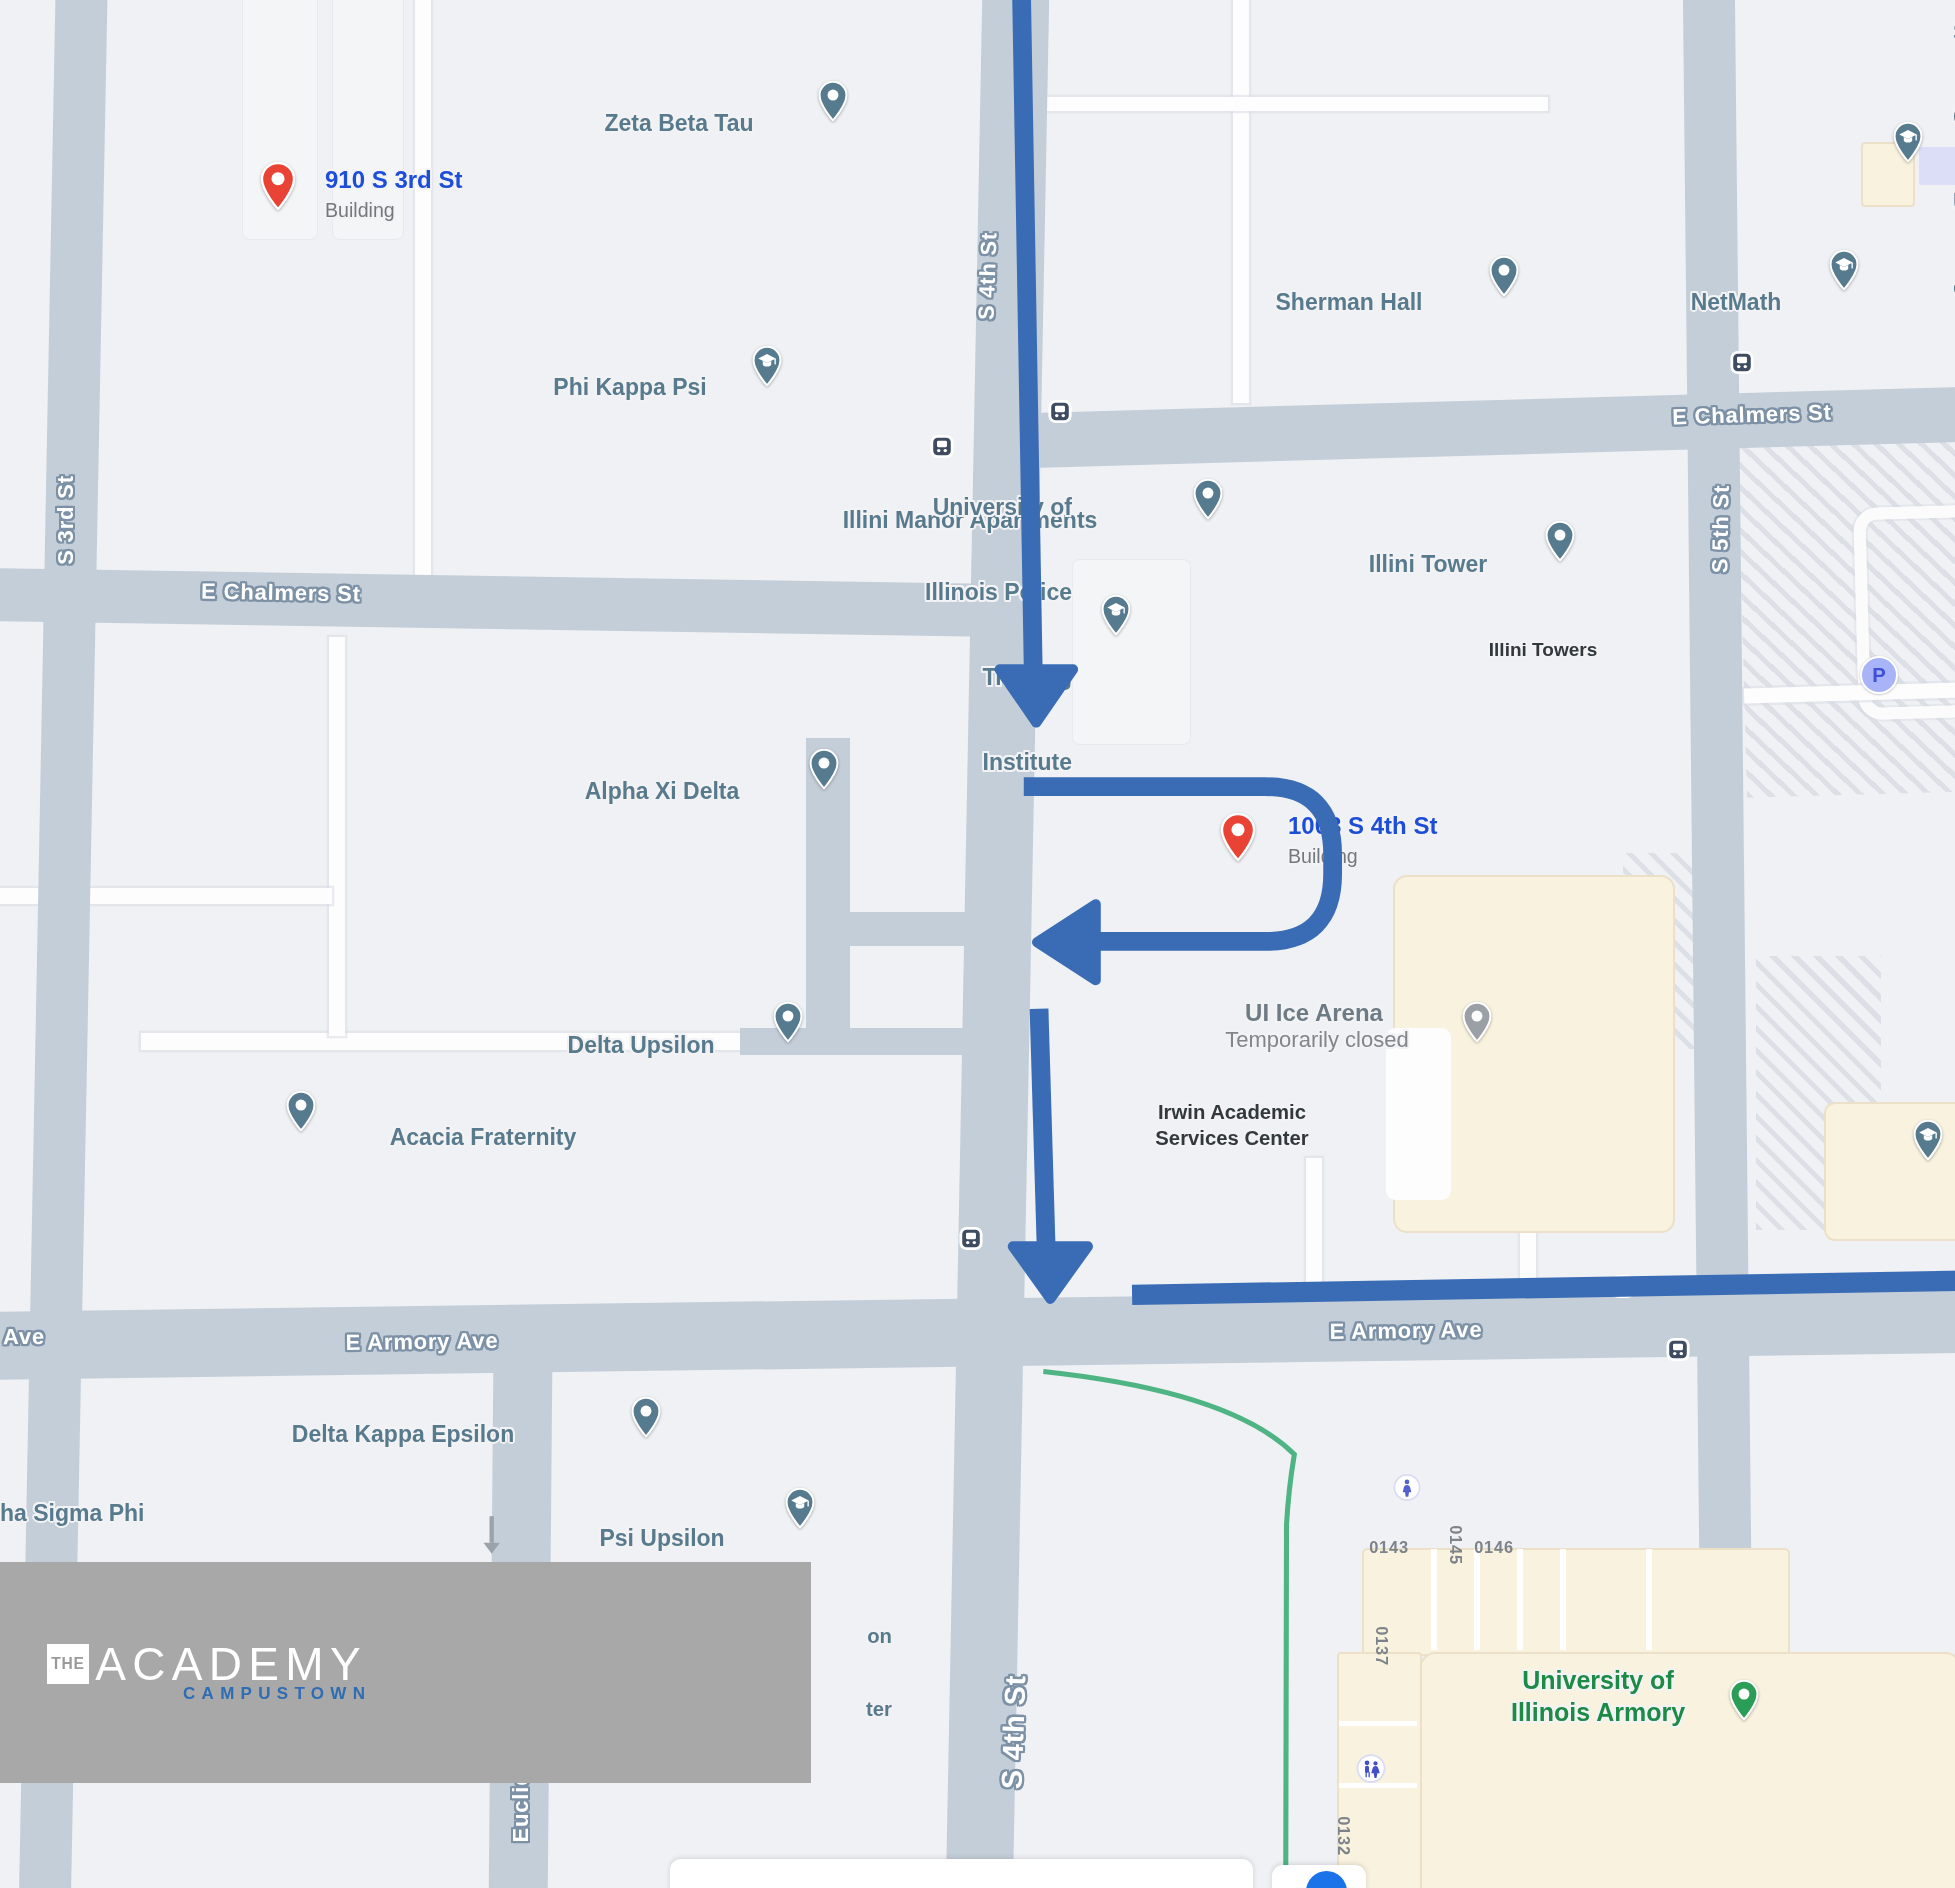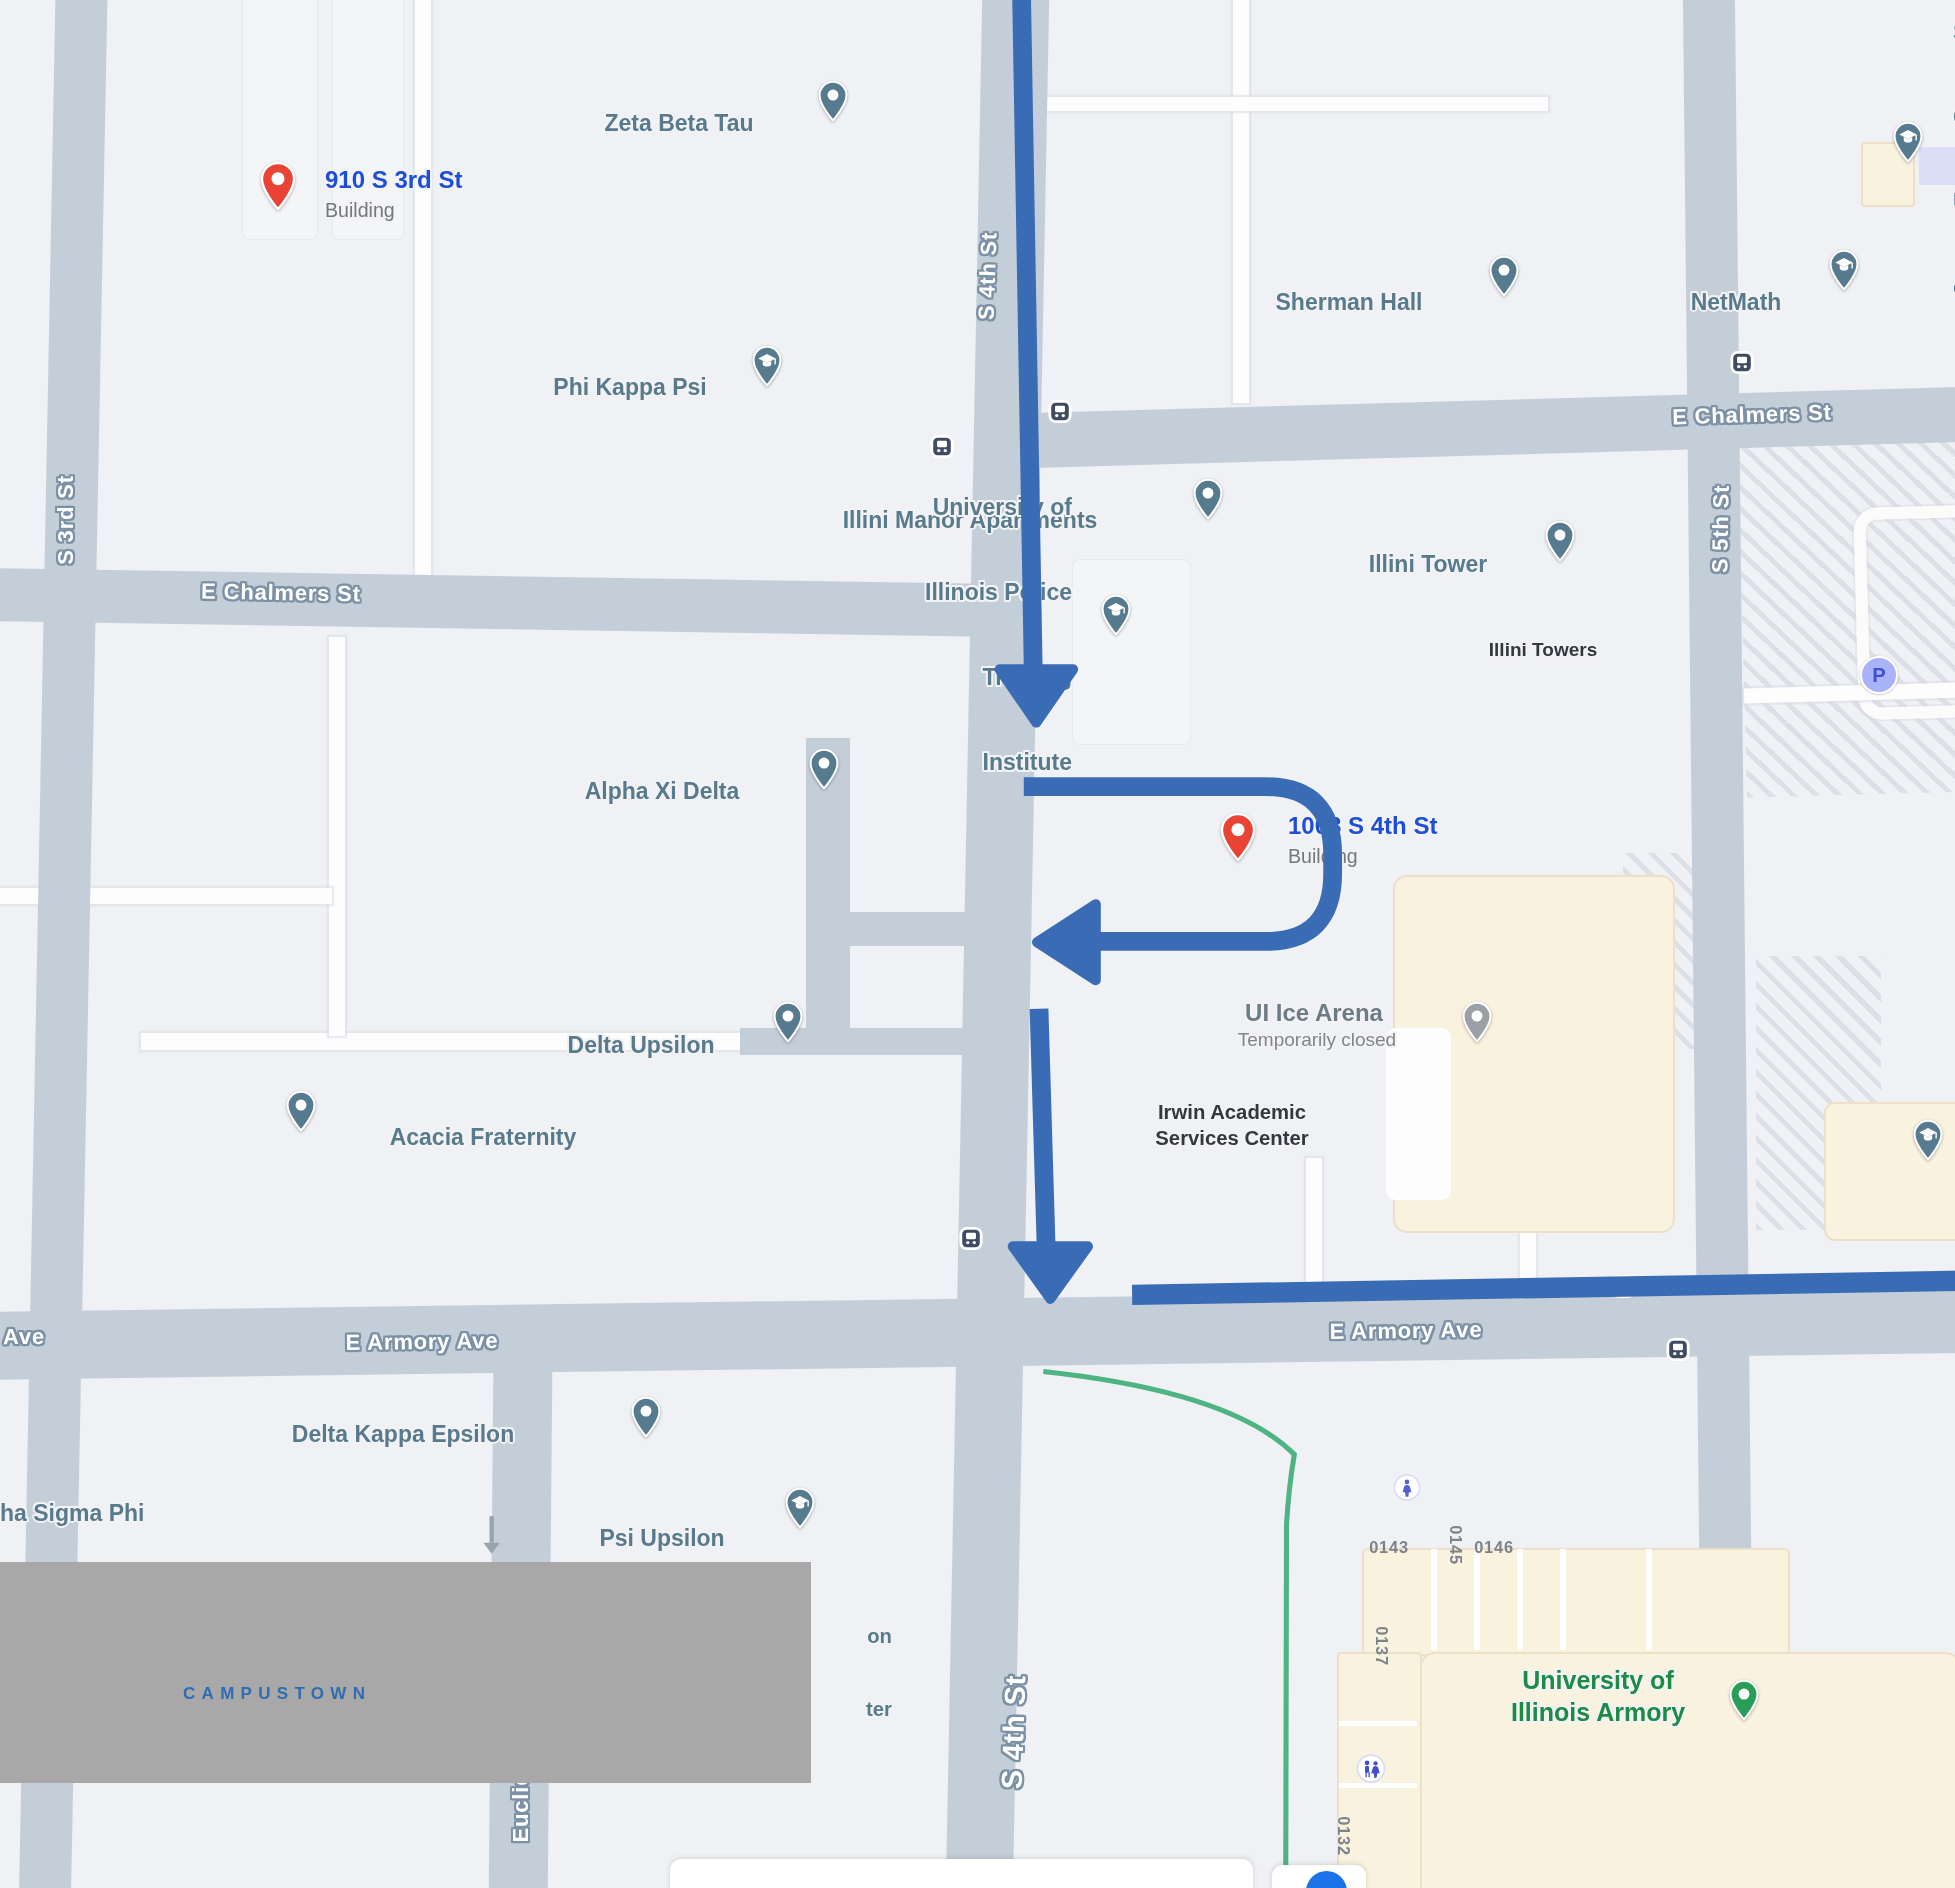--- a/index.html
+++ b/index.html
@@ -114,20 +114,24 @@
       <path d="M2652,2410 L2802,2313 L2802,2507 Z" stroke-width="26" stroke-linejoin="round"></path>
       <path d="M2657,2580 L2675,3185" fill="none" stroke-width="48"></path>
       <path d="M2686,3322 L2590,3188 L2782,3188 Z" stroke-width="26" stroke-linejoin="round"></path>
       <path d="M2895,3312 L5945,3260" fill="none" stroke-width="52"></path>
       <path d="M6108,3258 L5950,3158 L5954,3358 Z" stroke-width="26" stroke-linejoin="round"></path>
     </g>
   </svg>
 
 
   <div id="overlay-box"></div>
+  <div id="logo">
+    <div id="logo-the">THE</div>
+    <div id="logo-academy">ACADEMY</div>
+  </div>
   <div id="logo-campustown">CAMPUSTOWN</div>
 
   <div class="card" style="left:670px;top:1859px;width:583px;height:47px;"></div>
   <div class="card" style="left:1272px;top:1865px;width:94px;height:39px;"></div>
   <div class="blue-dot" style="left:1306px;top:1871px;"></div>
 
   <div id="dyn" class="z50">
       <div class="street-label" style="left: 66px; top: 520px; font-size: 22px; --r: -90deg;">S 3rd St</div>
       <div class="street-label" style="left: 988px; top: 276px; font-size: 22px; --r: -88deg;">S 4th St</div>
       <div class="street-label" style="left: 1014px; top: 1732px; font-size: 29px; --r: -88deg;">S 4th St</div>
@@ -260,21 +264,21 @@
       <div class="poi-label" style="left: 1288px; top: 841px; transform: translate(0px, -50%); text-align: left;">
         <div class="t-bold" style="font-size: 24px; line-height: 30px;">1008 S 4th St</div>
         <div class="t-sub" style="font-size: 19.6px; line-height: 30px;">Building</div>
       </div>
       <div class="pin-wrap" style="left: 1477px; top: 1018px;"><svg viewBox="0 0 24 33" style="width:30px;height:41px;filter:drop-shadow(0 1.2px 1.6px rgba(0,0,0,.3));">
           <path d="M12 1C6 1 1.2 5.8 1.2 11.8 1.2 20 12 32 12 32s10.8-12 10.8-20.2C22.8 5.8 18 1 12 1z" fill="#9aa0a6" stroke="#fff" stroke-width="1.6"></path>
           <circle cx="12" cy="11.6" r="4.4" fill="#fff"></circle>
         </svg></div>
       <div class="poi-label" style="left: 1314px; top: 1026px; transform: translate(-50%, -50%); text-align: center;">
         <div class="t-gray1" style="font-size: 24px; line-height: 27px;">UI Ice Arena</div>
-        <div class="t-gray2" style="font-size: 19px; line-height: 27px; margin-left: 6px;">Temporarily closed</div>
+        <div class="t-gray2" style="font-size: 22px; line-height: 27px; margin-left: 6px;">Temporarily closed</div>
       </div>
       <div class="poi-label" style="left: 1232px; top: 1125px; transform: translate(-50%, -50%); text-align: center;">
         <div class="t-black" style="font-size: 20.3px; line-height: 26px;">Irwin Academic</div>
         <div class="t-black" style="font-size: 20.3px; line-height: 26px;">Services Center</div>
       </div>
       <div class="pin-wrap" style="left: 1928px; top: 1136px;"><svg viewBox="0 0 24 33" style="width:30px;height:41px;filter:drop-shadow(0 1.2px 1.6px rgba(0,0,0,.3));">
           <path d="M12 1C6 1 1.2 5.8 1.2 11.8 1.2 20 12 32 12 32s10.8-12 10.8-20.2C22.8 5.8 18 1 12 1z" fill="#567a8e" stroke="#fff" stroke-width="1.6"></path>
           <g fill="#fff">
             <polygon points="12,6.8 5,10.4 12,14 19,10.4"></polygon>
             <path d="M8.6 12.3v2.9c0 .9 1.6 1.7 3.4 1.7s3.4-.8 3.4-1.7v-2.9L12 14z"></path>

